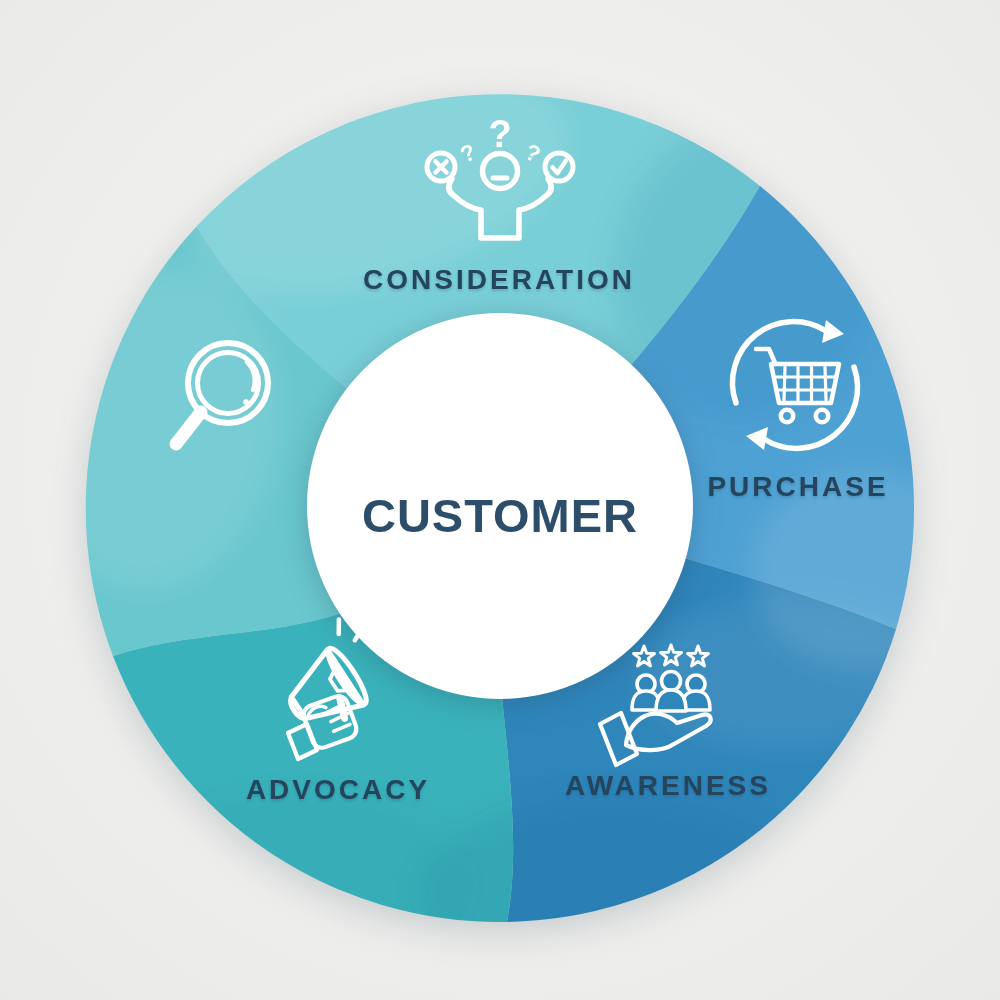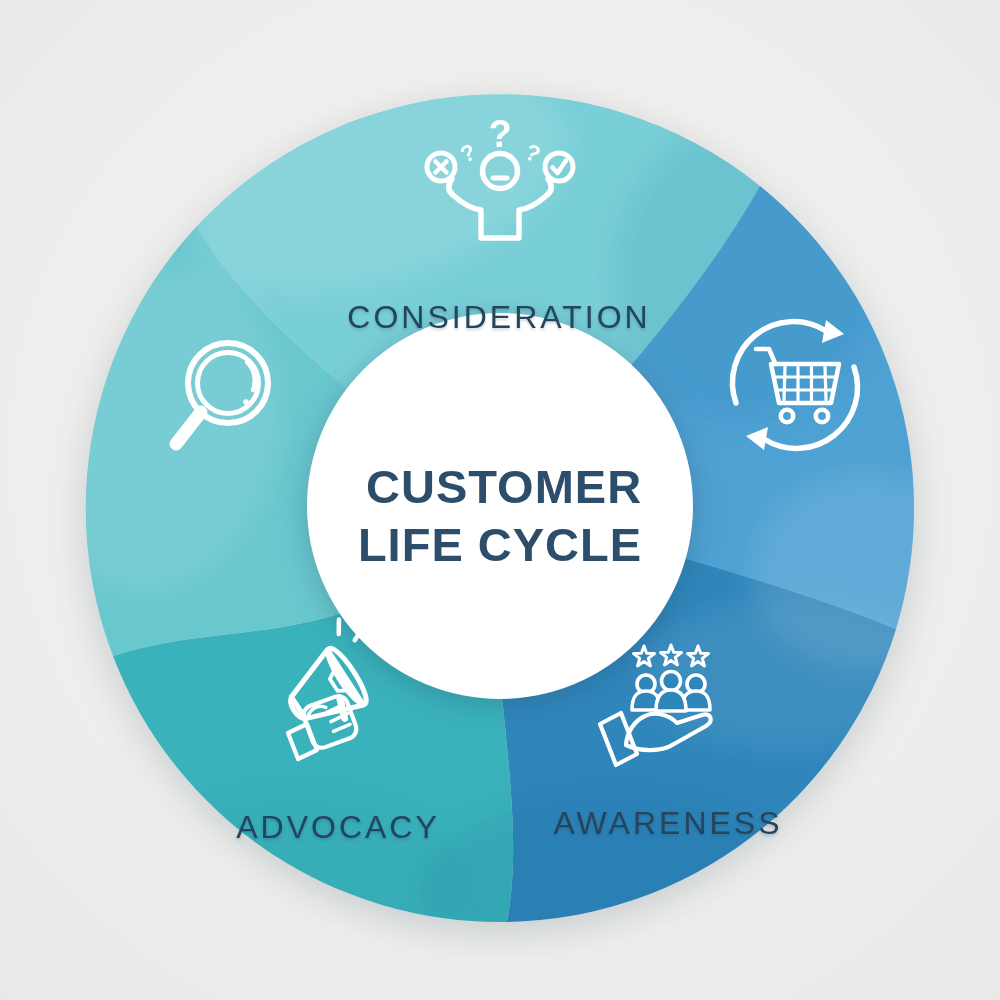--- a/index.html
+++ b/index.html
@@ -9,24 +9,23 @@
     overflow:hidden;
     background:radial-gradient(circle at 50% 46%, #f1f1ef 0%, #efefed 55%, #e9e9e7 100%);
     font-family:"Liberation Sans", sans-serif;
   }
   #canvas svg{position:absolute;left:0;top:0;}
   .wheel{filter:drop-shadow(0 10px 18px rgba(60,85,100,0.22));}
   .center-disc{filter:drop-shadow(0 5px 14px rgba(35,70,95,0.28));}
   .stage-label{
     position:absolute;
     transform:translate(-50%,-50%);
-    font-size:32px;font-weight:normal;letter-spacing:3px;
+    font-size:28px;font-weight:bold;letter-spacing:3px;
     color:#25455c;white-space:nowrap;
     text-shadow:0 2px 3px rgba(20,60,90,0.22);
-    margin-top:37px;
   }
   .center-title{
     position:absolute;left:500px;top:516px;
     transform:translate(-50%,-50%);
     text-align:right;
     font-size:47px;font-weight:bold;letter-spacing:1px;line-height:58px;
     color:#2c4e6b;white-space:nowrap;
   }
   .icon{stroke:#ffffff;fill:none;stroke-linecap:round;stroke-linejoin:round;}
   .qmark{font-family:"Liberation Sans",sans-serif;font-weight:bold;fill:#ffffff;text-anchor:middle;}
@@ -134,21 +133,21 @@
         <line x1="330" y1="712" x2="349" y2="710" stroke-width="3.5"></line>
         <line x1="331" y1="722" x2="350" y2="720" stroke-width="3.5"></line>
         <line x1="330" y1="732" x2="348" y2="731" stroke-width="3.5"></line>
         <path d="M 312 708 C 318 702 327 702 331 707" stroke-width="3.5"></path>
       </g>
       <path d="M 288 733 L 307 724 L 317 750 L 298 759 Z" stroke-width="4.2"></path>
     </g>
   </svg>
 
   <div class="stage-label" style="left:499px;top:280px;">CONSIDERATION</div>
+  <div class="stage-label" style="left:798px;top:487px;">PURCHASE</div>
   <div class="stage-label" style="left:668px;top:786px;">AWARENESS</div>
   <div class="stage-label" style="left:338px;top:790px;">ADVOCACY</div>
 
   <div class="center-title">
     <div>CUSTOMER</div>
-    <div>LIFE CYCLE</div>
   </div>
 
 </div>
 
 </body></html>

